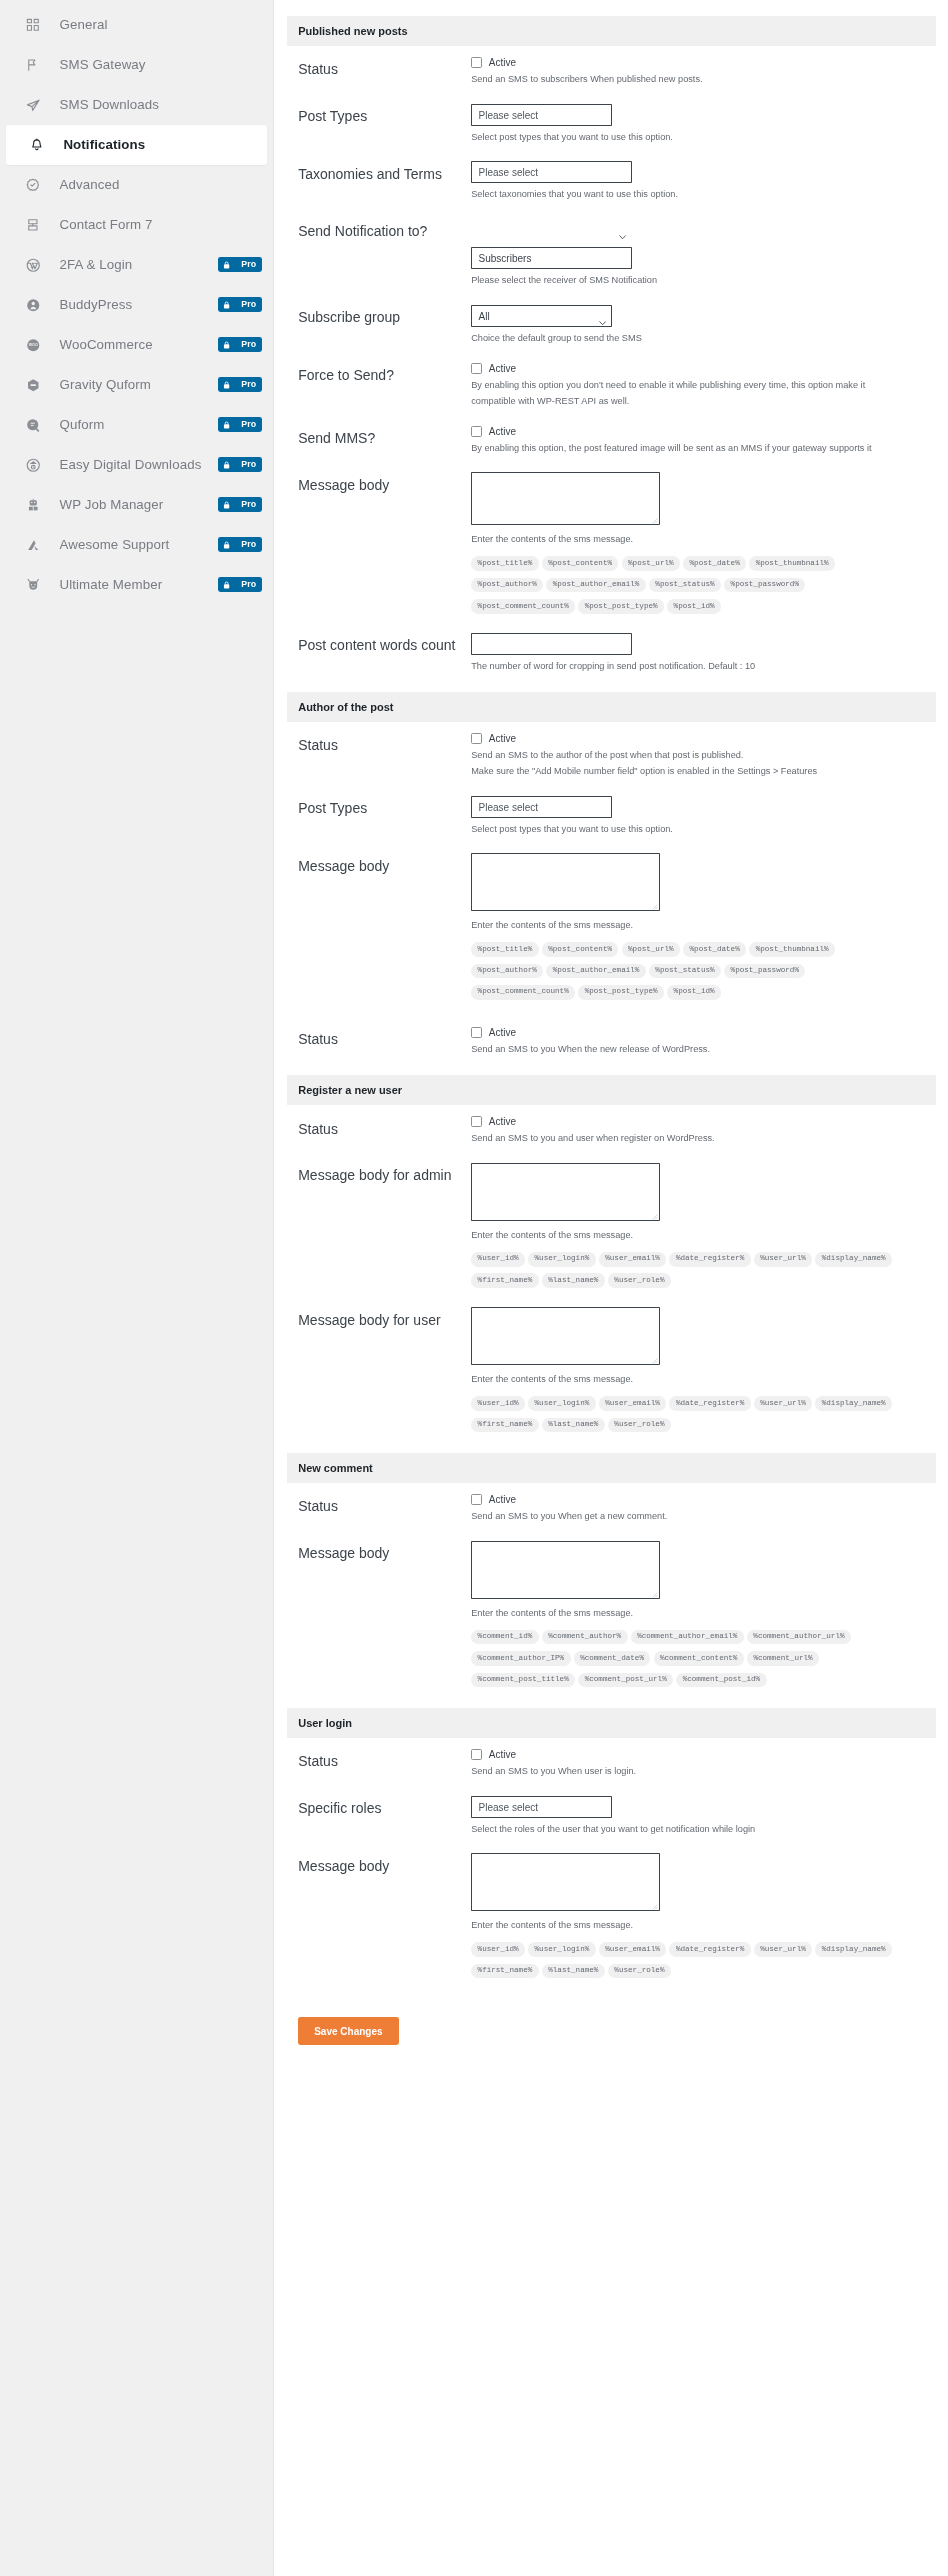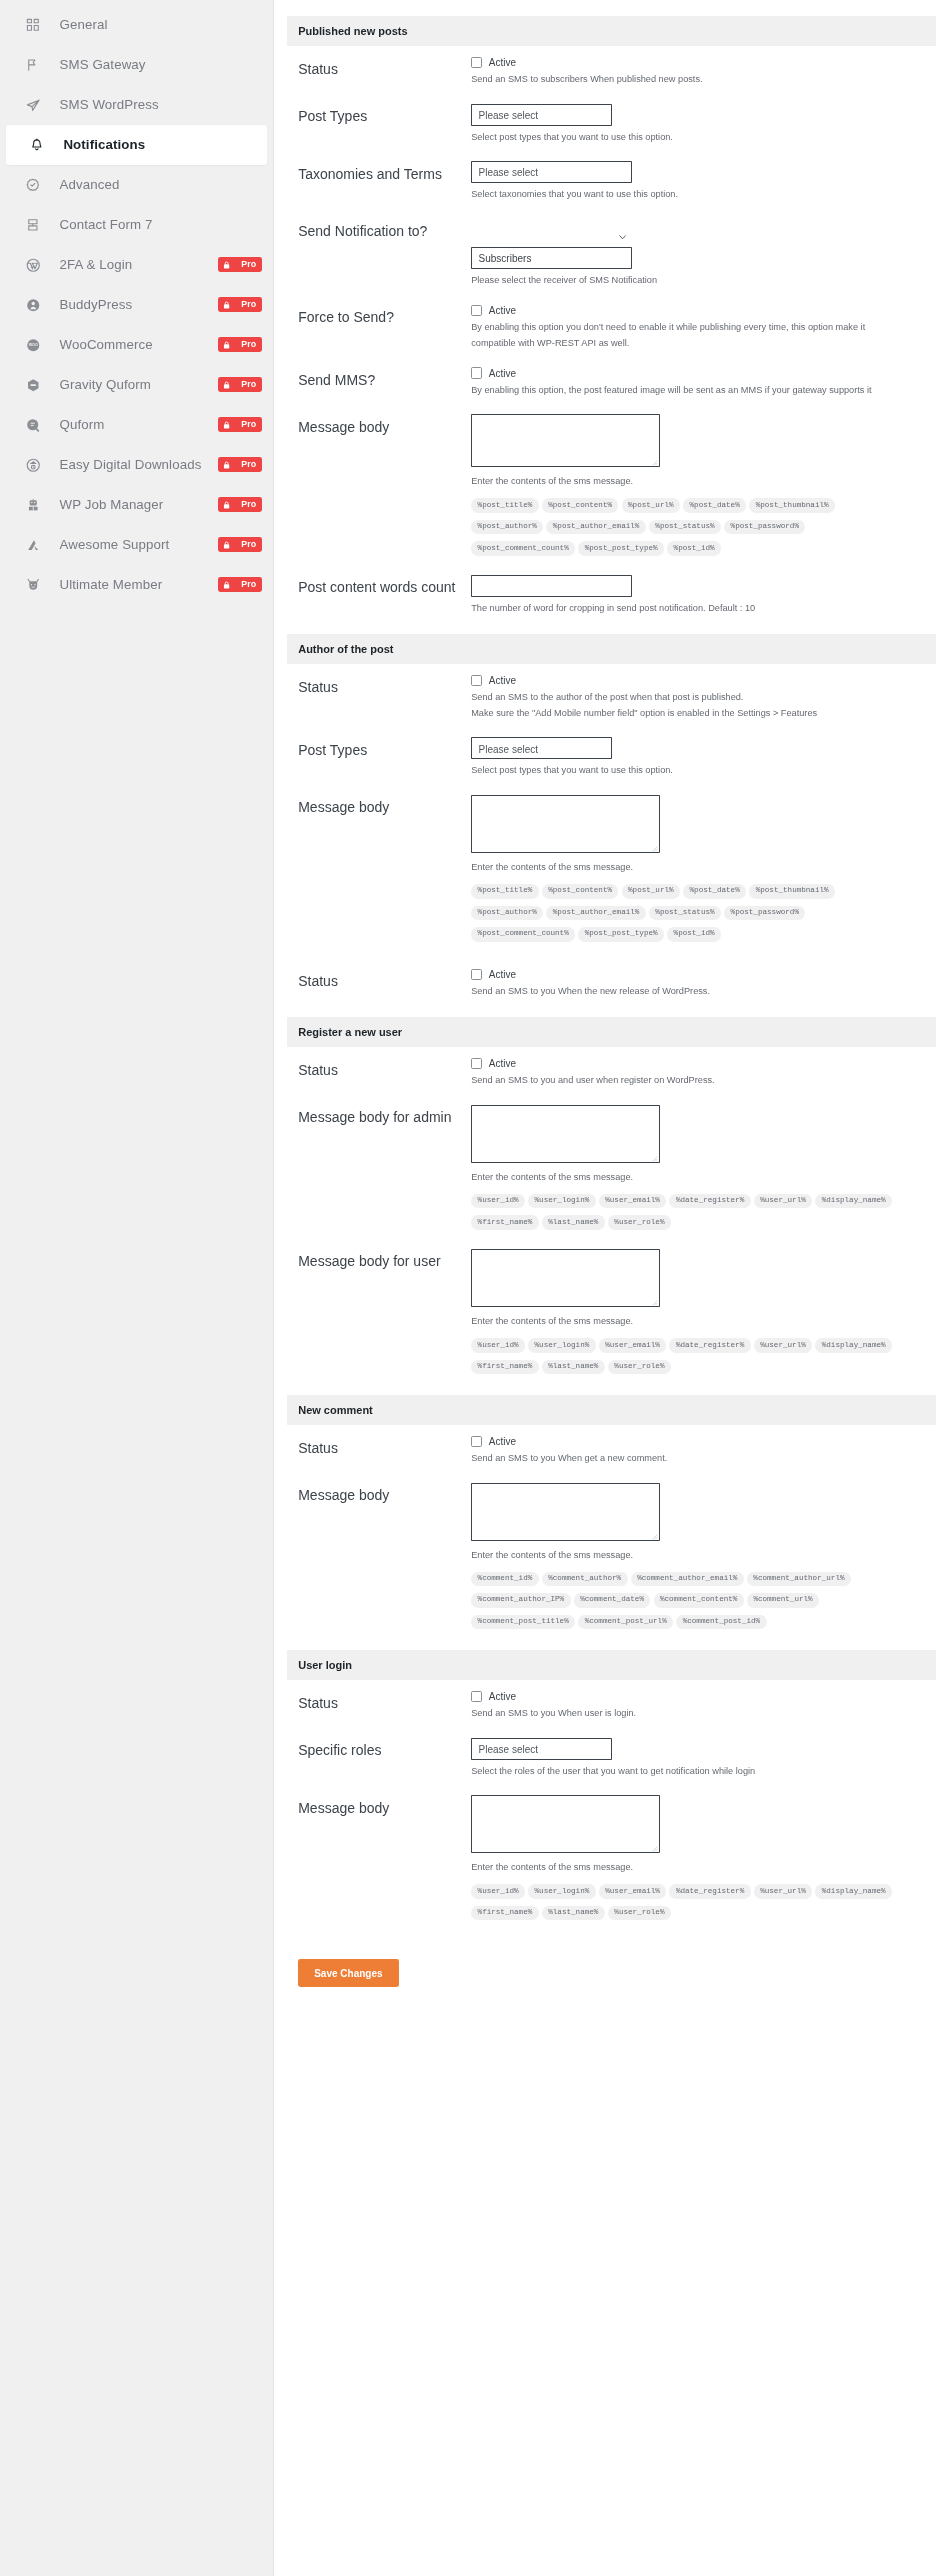--- a/index.html
+++ b/index.html
@@ -54,21 +54,21 @@
     border-radius: 3.2px;
     margin: 0 6.4px;
     padding-left: 20px;
     box-shadow: 0 0.8px 1.6px rgba(0,0,0,.04);
   }
   .nav-item.active .nav-ico { color: #1d2327; }
   .pro-badge {
     display: inline-flex;
     align-items: center;
     gap: 11px;
-    background: #ef4444;
+    background: #0369a1;
     color: #fff;
     font-size: 8.8px;
     font-weight: 600;
     border-radius: 2.4px;
     padding: 3.2px 5.6px 3.2px 4.8px;
     line-height: 1;
     margin-left: auto;
   }
   .pro-badge svg { display:block; }
 
@@ -223,21 +223,21 @@
           </svg>
         </span>
         <span class="nav-label">SMS Gateway</span>
       </div>
       <div class="nav-item">
         <span class="nav-ico">
           <svg width="14.5" height="14.5" viewBox="0 0 20 20">
             <path d="M18 3 2 9.5l6.3 2.4L18 3zm0 0-9.7 8.9.9 5.1L18 3z" stroke="currentColor" fill="none" stroke-width="1.6" stroke-linecap="round" stroke-linejoin="round"></path>
           </svg>
         </span>
-        <span class="nav-label">SMS WordPress</span>
+        <span class="nav-label">SMS Downloads</span>
       </div>
       <div class="nav-item active">
         <span class="nav-ico">
           <svg width="13.7" height="14.5" viewBox="0 0 20 20">
             <path d="M10 2.2c-2.8 0-4.6 2-4.6 4.6 0 3.5-1.3 4.6-1.3 5.7h11.8c0-1.1-1.3-2.2-1.3-5.7 0-2.6-1.8-4.6-4.6-4.6z" stroke="currentColor" fill="none" stroke-width="1.6" stroke-linecap="round" stroke-linejoin="round"></path>
             <path d="M10 1v1.2M8.3 15.2a1.8 1.8 0 0 0 3.4 0" stroke="currentColor" fill="none" stroke-width="1.6" stroke-linecap="round" stroke-linejoin="round"></path>
           </svg>
         </span>
         <span class="nav-label">Notifications</span>
       </div>
@@ -477,20 +477,34 @@
             <span class="chev">
               <svg width="7.2" height="4.8" viewBox="0 0 9 6">
                   <path d="M.6.6 4.5 4.6 8.4.6" fill="none" stroke="#3c434a" stroke-width="1.1"></path>
                 </svg>
             </span>
           </div>
           <div class="desc">Please select the receiver of SMS Notification</div>
         </div>
       </div>
 
+      <div class="row">
+        <div class="lbl">Subscribe group</div>
+        <div class="ctl">
+          <div class="select-wrap">
+            <div class="select-box"><span>All</span></div>
+            <span class="chev">
+              <svg width="7.2" height="4.8" viewBox="0 0 9 6">
+                  <path d="M.6.6 4.5 4.6 8.4.6" fill="none" stroke="#3c434a" stroke-width="1.1"></path>
+                </svg>
+            </span>
+          </div>
+          <div class="desc">Choice the default group to send the SMS</div>
+        </div>
+      </div>
 
       <div class="row">
         <div class="lbl">Force to Send?</div>
         <div class="ctl">
           <label class="cb-line">
             <span class="cb"></span>
             <span class="cb-txt">Active</span>
           </label>
           <div class="desc wide">By enabling this option you don't need to enable it while publishing every time, this option make it compatible with WP-REST API as well.</div>
         </div>

